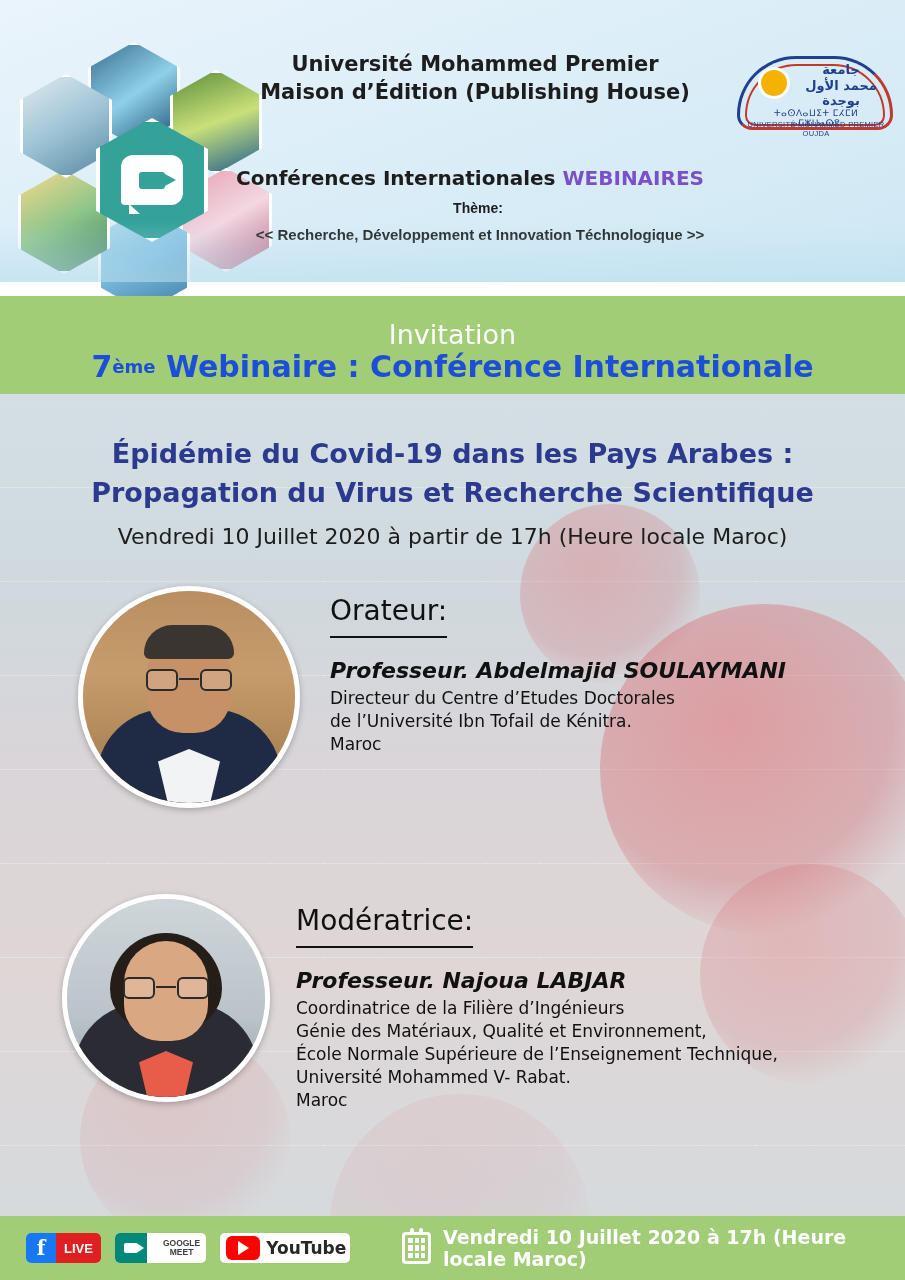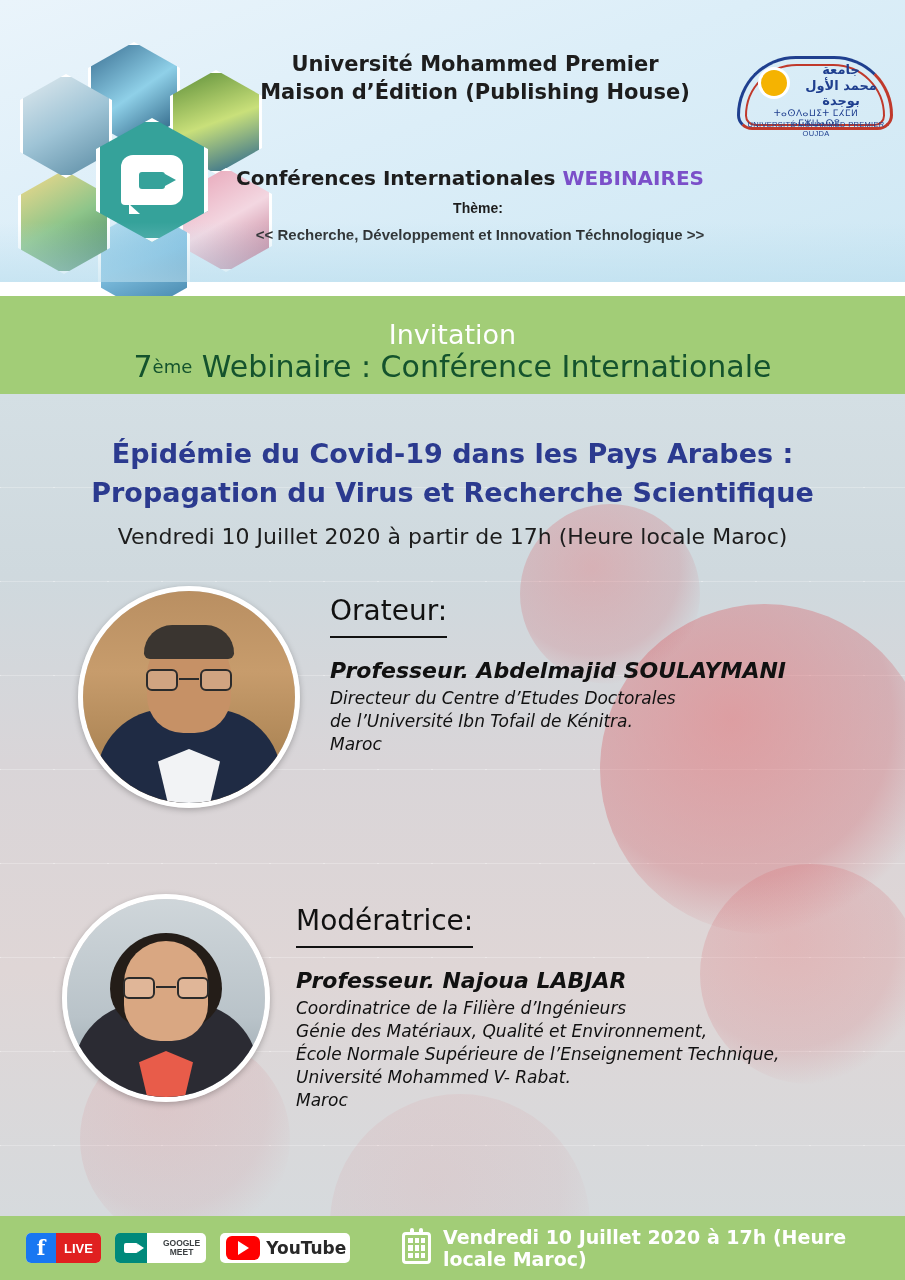--- a/index.html
+++ b/index.html
@@ -180,21 +180,21 @@
     background: #a2cd77;
     display: flex; flex-direction: column;
     align-items: center; justify-content: center;
   }
   .invitation {
     font-size: 27px; color: #ffffff; font-weight: normal;
     font-family: "DejaVu Sans", sans-serif;
     line-height: 1.1;
   }
   .webinaire-line {
-    font-size: 30px; color: #14532d; font-weight: normal;
+    font-size: 30px; color: #1d4ed8; font-weight: bold;
     font-family: "DejaVu Sans", sans-serif;
   }
   .webinaire-line .ord { font-size: 18px; vertical-align: 4px; }
 
   
   .body-area {
     position: absolute;
     left: 0; top: 394px; width: 905px; height: 822px;
     background: linear-gradient(to bottom, #d4dfe4 0%, #cfd9de 22%, #d9d5d8 45%, #dfd6d6 70%, #d6dadd 100%);
     overflow: hidden;
@@ -333,21 +333,20 @@
   .pname {
     font-size: 22px;
     font-weight: bold;
     font-style: italic;
     color: #111;
     font-family: "DejaVu Sans", sans-serif;
     margin-bottom: 4px;
   }
   .paff {
     font-size: 17px;
-    font-style: italic;
     color: #111;
     line-height: 1.35;
     font-family: "DejaVu Sans", sans-serif;
   }
 
   
   .footer {
     position: absolute;
     left: 0; top: 1216px; width: 905px; height: 64px;
     background: #a2cd77;

